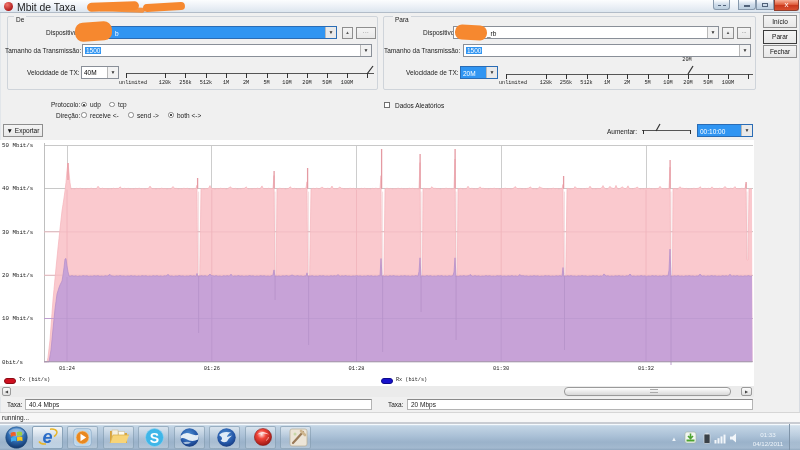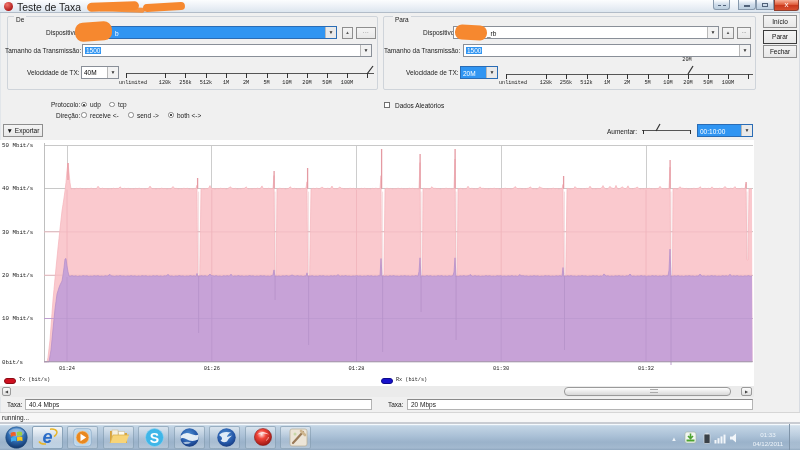--- a/index.html
+++ b/index.html
@@ -10,21 +10,21 @@
 .combo .arr { position:absolute; right:0; top:0; width:11px; height:11px; background:#f2f2f2; border-left:1px solid #b9b9b9; text-align:center; font-size:5px; color:#333; line-height:11px; }
 .sel { background:#3095f2; color:#fff; }
 .btn { position:absolute; background:linear-gradient(#f4f4f4,#e8e8e8); border:1px solid #8e8e8e; font-size:6.5px; color:#111; text-align:center; }
 .radio { position:absolute; width:5.5px; height:5.5px; border-radius:50%; border:1px solid #8a8a8a; background:#fff; }
 .radio.on::after { content:""; position:absolute; left:1.3px; top:1.3px; width:2px; height:2px; border-radius:50%; background:#111; }
 .tick { position:absolute; width:1px; background:#333; }
 .blob { position:absolute; background:#f6882f; border-radius:5px; }
 </style></head><body>
 <div class="ab" style="left:0;top:0;width:800px;height:13px;background:linear-gradient(#fcfdfe,#ebf0f6 55%,#dde6ef);border-bottom:1px solid #b2bcc8;"></div>
 <div class="ab" style="left:4px;top:2px;width:9px;height:9px;border-radius:50%;background:radial-gradient(circle at 35% 30%,#f2766d,#b01c1c 70%);"></div>
-<div class="lbl" style="left:17px;top:1.5px;font-size:10.4px;color:#1c1c1c;">Teste de Taxa</div>
+<div class="lbl" style="left:17px;top:1.5px;font-size:10.4px;color:#1c1c1c;">Mbit de Taxa</div>
 <div class="blob" style="left:87px;top:2px;width:52px;height:9px;transform:rotate(-2deg);"></div>
 <div class="blob" style="left:99px;top:7px;width:46px;height:5px;transform:rotate(2deg);opacity:.9;"></div>
 <div class="blob" style="left:143px;top:3px;width:42px;height:8px;transform:rotate(-3deg);"></div>
 <div class="ab" style="left:713px;top:0;width:17px;height:10px;background:linear-gradient(#fdfeff,#cfdcea 50%,#bccfdf);border:1px solid #8799ac;border-top:none;border-radius:0 0 3px 3px;"></div>
 <div class="ab" style="left:717.5px;top:4.5px;width:3.5px;height:1.6px;background:#51637a;"></div>
 <div class="ab" style="left:722.5px;top:4.5px;width:3.5px;height:1.6px;background:#51637a;"></div>
 <div class="ab" style="left:738px;top:0;width:18px;height:10px;background:linear-gradient(#fdfeff,#cfdcea 50%,#bccfdf);border:1px solid #8799ac;border-top:none;border-radius:0 0 3px 0;"></div>
 <div class="ab" style="left:744px;top:5px;width:6px;height:1.8px;background:#51637a;"></div>
 <div class="ab" style="left:756px;top:0;width:18px;height:10px;background:linear-gradient(#fdfeff,#cfdcea 50%,#bccfdf);border:1px solid #8799ac;border-top:none;"></div>
 <div class="ab" style="left:762px;top:3px;width:6px;height:4px;border:1px solid #51637a;background:transparent;"></div>

